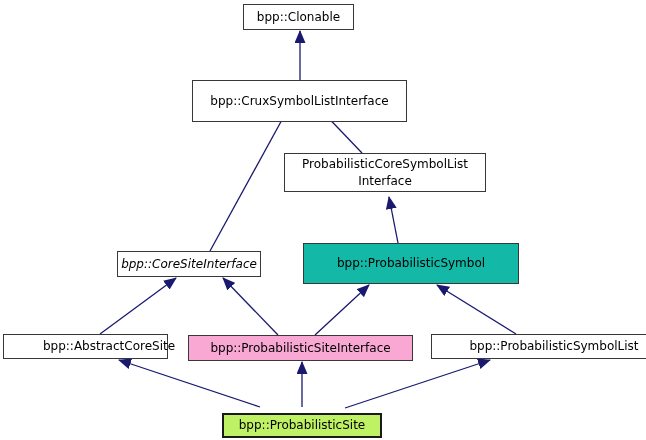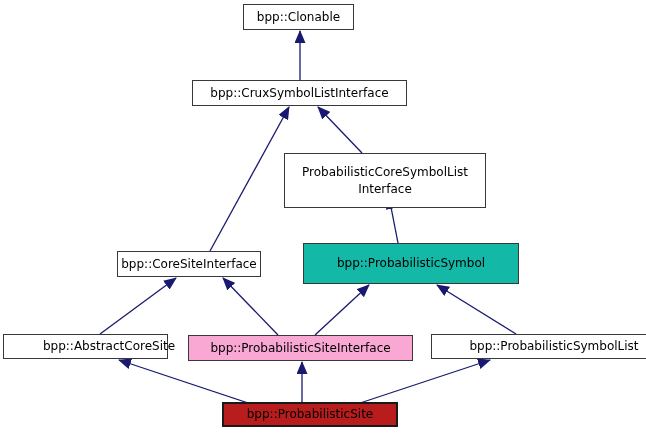--- a/index.html
+++ b/index.html
@@ -68,39 +68,39 @@
         <line x1="516" y1="334" x2="437" y2="285" stroke="#191970" stroke-width="1.3" marker-end="url(#arrowhead)"></line>
         <line x1="260" y1="407" x2="119" y2="360" stroke="#191970" stroke-width="1.3" marker-end="url(#arrowhead)"></line>
         <line x1="302" y1="407" x2="302" y2="362" stroke="#191970" stroke-width="1.3" marker-end="url(#arrowhead)"></line>
         <line x1="345" y1="408" x2="490" y2="360" stroke="#191970" stroke-width="1.3" marker-end="url(#arrowhead)"></line>
       </g>
   </svg>
   <div id="nodes">
       <div class="node" style="left: 243px; top: 4px; width: 111px; height: 26px; color: rgb(0, 0, 0); background: rgb(255, 255, 255); border-color: rgb(56, 56, 56);">
         <div class="label-line">bpp::Clonable</div>
       </div>
-      <div class="node" style="left: 192px; top: 80px; width: 215px; height: 26px; color: rgb(0, 0, 0); background: rgb(255, 255, 255); border-color: rgb(56, 56, 56);">
+      <div class="node" style="left: 192px; top: 80px; width: 215px; height: 42px; color: rgb(0, 0, 0); background: rgb(255, 255, 255); border-color: rgb(56, 56, 56);">
         <div class="label-line">bpp::CruxSymbolListInterface</div>
       </div>
-      <div class="node" style="left: 284px; top: 153px; width: 202px; height: 55px; color: rgb(0, 0, 0); background: rgb(255, 255, 255); border-color: rgb(56, 56, 56);">
+      <div class="node" style="left: 284px; top: 153px; width: 202px; height: 39px; color: rgb(0, 0, 0); background: rgb(255, 255, 255); border-color: rgb(56, 56, 56);">
         <div class="label-line">ProbabilisticCoreSymbolList</div>
         <div class="label-line">Interface</div>
       </div>
-      <div class="node" style="left: 117px; top: 251px; width: 144px; height: 26px; color: rgb(0, 0, 0); background: rgb(255, 255, 255); border-color: rgb(56, 56, 56);">
+      <div class="node" style="left: 117px; top: 251px; width: 144px; height: 26px; color: rgb(0, 0, 0); background: rgb(255, 255, 255); border-color: rgb(56, 56, 56); font-style: italic;">
         <div class="label-line">bpp::CoreSiteInterface</div>
       </div>
       <div class="node" style="left: 303px; top: 243px; width: 216px; height: 41px; color: rgb(0, 0, 0); background: #14b8a6; border-color: rgb(56, 56, 56);">
         <div class="label-line">bpp::ProbabilisticSymbol</div>
       </div>
       <div class="node" style="left: 3px; top: 334px; width: 165px; height: 25px; color: rgb(0, 0, 0); background: rgb(255, 255, 255); border-color: rgb(56, 56, 56); padding-left: 47px;">
         <div class="label-line">bpp::AbstractCoreSite</div>
       </div>
       <div class="node" style="left: 188px; top: 335px; width: 225px; height: 26px; color: rgb(0, 0, 0); background: #f9a8d4; border-color: rgb(56, 56, 56);">
         <div class="label-line">bpp::ProbabilisticSiteInterface</div>
       </div>
       <div class="node" style="left: 431px; top: 334px; width: 246px; height: 25px; color: rgb(0, 0, 0); background: rgb(255, 255, 255); border-color: rgb(56, 56, 56);">
         <div class="label-line">bpp::ProbabilisticSymbolList</div>
       </div>
-      <div class="node highlighted" style="left: 222px; top: 402px; width: 176px; height: 25px; color: rgb(0, 0, 0); background: #b91c1c; border-color: rgb(26, 26, 26);">
+      <div class="node highlighted" style="left: 222px; top: 413px; width: 160px; height: 25px; color: rgb(0, 0, 0); background: #bef264; border-color: rgb(26, 26, 26);">
         <div class="label-line">bpp::ProbabilisticSite</div>
       </div>
     </div>
 </div>
 
 </body></html>

